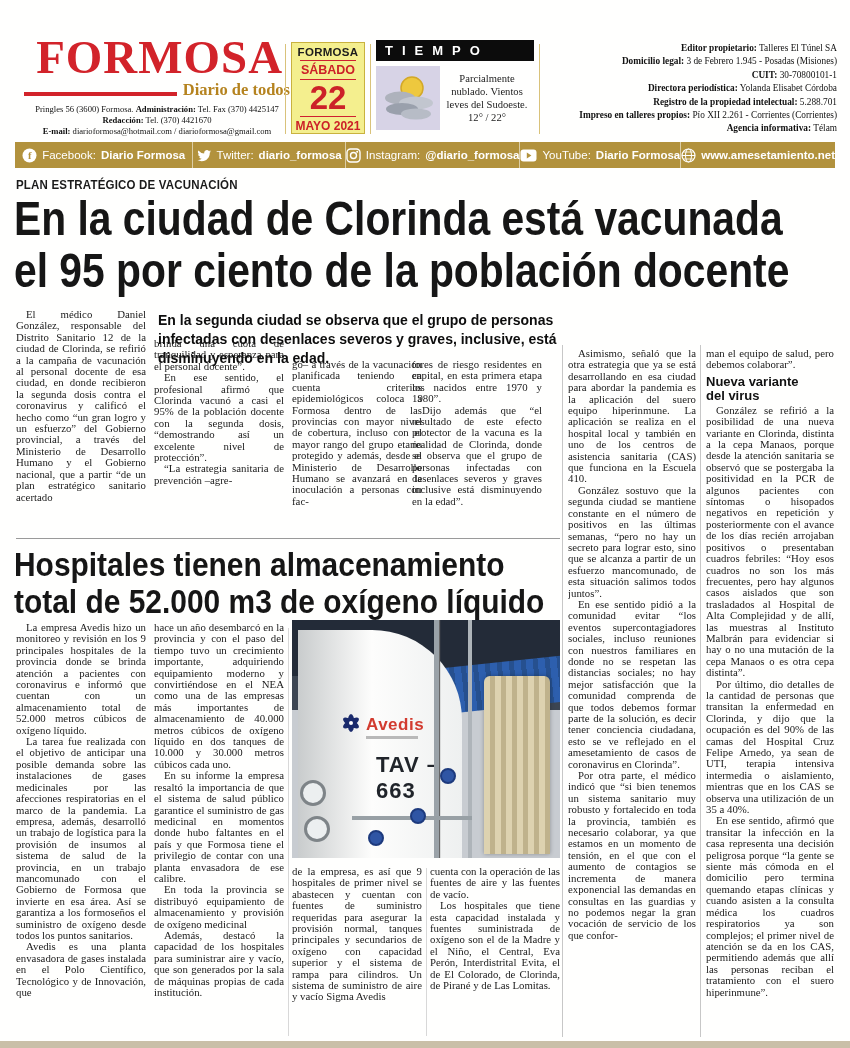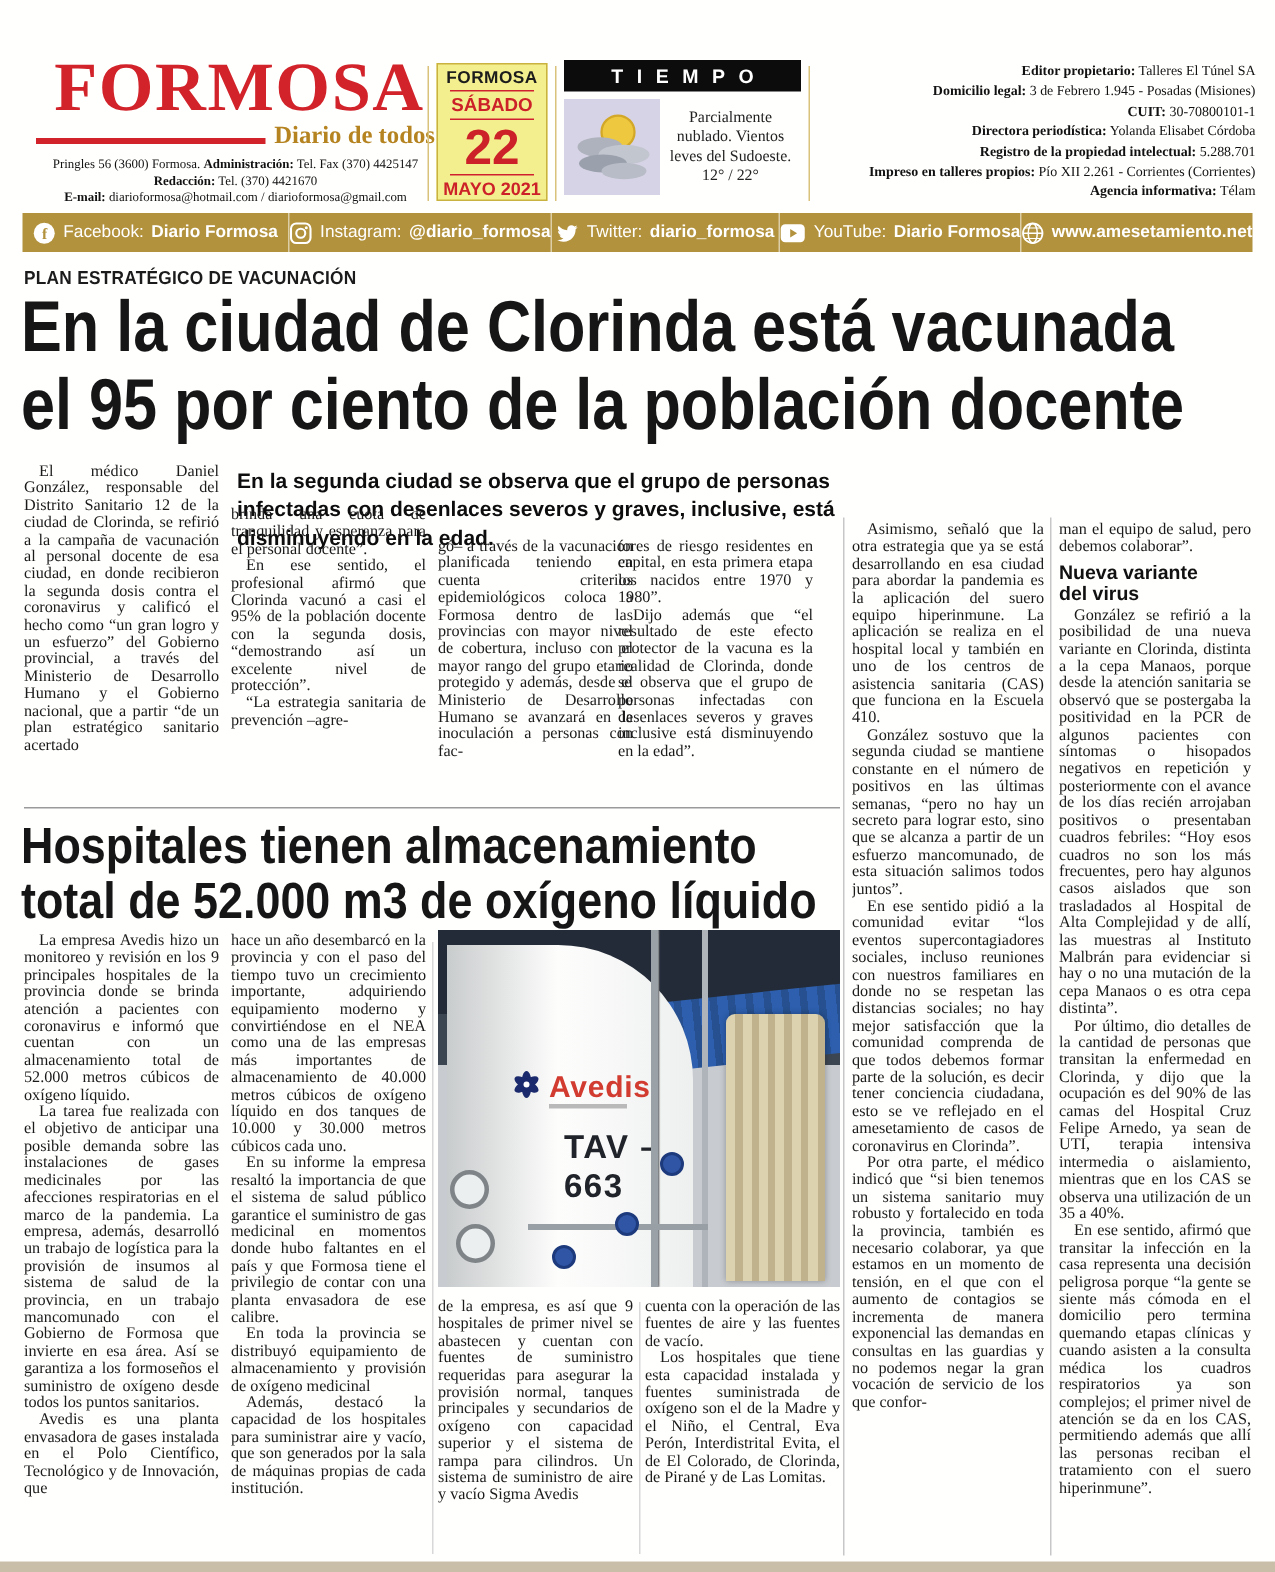--- a/index.html
+++ b/index.html
@@ -19,21 +19,21 @@
   .datebox{position:absolute;left:291px;top:42px;width:74px;height:92px;background:#f4ef8e;
            border:1px solid #c9b23f;text-align:center;padding-top:3px;box-sizing:border-box;}
   .db-city{font-family:"Liberation Sans",sans-serif;font-weight:bold;font-size:11.5px;color:#1c1c1c;letter-spacing:.3px;}
   .db-rule{height:1px;background:#cf2030;margin:2px 8px;}
   .db-day{font-family:"Liberation Sans",sans-serif;font-weight:bold;font-size:12.5px;color:#cc2128;}
   .db-num{font-family:"Liberation Sans",sans-serif;font-weight:bold;font-size:33px;line-height:32px;color:#cc2128;}
   .db-month{font-family:"Liberation Sans",sans-serif;font-weight:bold;font-size:12px;color:#cc2128;}
   
   .weather{position:absolute;left:376px;top:40px;width:158px;}
   .tiempo-bar{background:#0c0c0c;color:#fff;font-family:"Liberation Sans",sans-serif;font-weight:bold;
-              font-size:13px;text-align:center;letter-spacing:9px;padding:3px 0 3px 9px;}
+              font-size:13px;text-align:left;letter-spacing:9px;padding:3px 0 3px 9px;}
   .weather-row{display:flex;margin-top:5px;}
   .weather-icon{width:64px;height:64px;background:#d7d3e6;flex:none;}
   .weather-text{flex:1;text-align:center;font-size:10.6px;line-height:13px;color:#222;padding-top:6px;}
   
   .publisher{position:absolute;left:543px;top:42px;width:294px;text-align:right;
              font-size:9.3px;line-height:13.4px;color:#111;}
   .publisher b{font-weight:bold;}
   
   .socialbar{position:absolute;left:15px;top:142px;width:820px;height:26px;background:#b2923d;
              display:flex;align-items:stretch;font-family:"Liberation Sans",sans-serif;color:#fff;}
@@ -63,21 +63,21 @@
          background:linear-gradient(180deg,#232b38 0 56px,#3c4552 56px 90px,#c8ccd1 90px);}
   .ph-roof{position:absolute;left:140px;top:42px;width:140px;height:46px;
            background:repeating-linear-gradient(90deg,#2d5fae 0 7px,#26508f 7px 12px);
            transform:rotate(-6deg);}
   .ph-vap{position:absolute;left:192px;top:56px;width:66px;height:178px;border-radius:6px 6px 0 0;
           background:repeating-linear-gradient(90deg,#ddd2b0 0 6px,#bfb28c 6px 11px);box-shadow:0 0 4px rgba(0,0,0,.3);}
   .ph-tank{position:absolute;left:6px;top:10px;width:164px;height:228px;
            background:linear-gradient(90deg,#c9cccd 0,#fdfdfc 45%,#eef0f0 100%);
            border-radius:0 90px 0 0;}
   .ph-logo{position:absolute;left:42px;top:82px;display:flex;align-items:center;gap:4px;}
-  .ph-brand{font-family:"Liberation Sans",sans-serif;font-weight:bold;font-size:20px;color:#d23b2f;letter-spacing:.5px;}
+  .ph-brand{font-family:"Liberation Sans",sans-serif;font-weight:bold;font-size:17px;color:#d23b2f;letter-spacing:.5px;}
   .ph-logo-sub{position:absolute;left:68px;top:106px;width:52px;height:3px;background:#b9b9b9;}
   .ph-tanklabel{position:absolute;left:34px;top:122px;font-family:"Liberation Sans",sans-serif;font-weight:bold;
                 font-size:22px;color:#20242a;letter-spacing:1px;margin-left:44px;}
   .ph-pipe-v1{position:absolute;left:142px;top:0;width:5px;height:238px;background:#9aa2a8;box-shadow:1px 0 1px #666;}
   .ph-pipe-v2{position:absolute;left:176px;top:0;width:4px;height:238px;background:#aeb4b9;}
   .ph-pipe-h{position:absolute;left:60px;top:196px;width:120px;height:4px;background:#98a0a5;}
   .ph-gauge{position:absolute;width:20px;height:20px;border-radius:50%;background:#eceff0;border:3px solid #7e8488;}
   .ph-valve{position:absolute;width:12px;height:12px;border-radius:50%;background:#2f55a4;border:2px solid #1d3a7d;}
   .ph-g1{left:8px;top:160px;} .ph-g2{left:12px;top:196px;}
   .ph-v1{left:118px;top:188px;} .ph-v2{left:76px;top:210px;} .ph-v3{left:148px;top:148px;}
@@ -159,39 +159,39 @@
     <div class="soc-cell" style="flex:205">
       <span>
         <svg width="15" height="15" viewBox="0 0 15 15">
             <circle cx="7.5" cy="7.5" r="7" fill="#fff"></circle>
             <text x="7.7" y="11.4" font-family="Liberation Serif,serif" font-weight="bold" font-size="10.5" fill="#b2923d" text-anchor="middle">f</text>
           </svg>
       </span>
       <span>Facebook:</span>
       <b>Diario Formosa</b>
     </div>
+    <div class="soc-cell" style="flex:175">
+      <span>
+        <svg width="15" height="15" viewBox="0 0 16 16">
+            <path fill="#fff" d="M15 3.5c-.5.25-1.1.4-1.7.5.6-.37 1.05-.95 1.3-1.6-.57.33-1.2.58-1.9.72A3 3 0 0 0 7.6 5.2c0 .23.02.45.07.66A8.5 8.5 0 0 1 1.5 2.7a3 3 0 0 0 .93 4A2.9 2.9 0 0 1 1.1 6.4v.04a3 3 0 0 0 2.4 2.95 3 3 0 0 1-1.35.05 3 3 0 0 0 2.8 2.1A6 6 0 0 1 .5 12.8 8.5 8.5 0 0 0 5.1 14c5.5 0 8.5-4.55 8.5-8.5v-.4c.58-.42 1.08-.95 1.4-1.6z"></path>
+          </svg>
+      </span>
+      <span>Twitter:</span>
+      <b>diario_formosa</b>
+    </div>
     <div class="soc-cell" style="flex:195">
       <span>
         <svg width="15" height="15" viewBox="0 0 15 15">
             <rect x="1" y="1" width="13" height="13" rx="3.5" fill="none" stroke="#fff" stroke-width="1.4"></rect>
             <circle cx="7.5" cy="7.5" r="3" fill="none" stroke="#fff" stroke-width="1.4"></circle>
             <circle cx="11.2" cy="3.8" r="1" fill="#fff"></circle>
           </svg>
       </span>
       <span>Instagram:</span>
       <b>@diario_formosa</b>
-    </div>
-    <div class="soc-cell" style="flex:175">
-      <span>
-        <svg width="15" height="15" viewBox="0 0 16 16">
-            <path fill="#fff" d="M15 3.5c-.5.25-1.1.4-1.7.5.6-.37 1.05-.95 1.3-1.6-.57.33-1.2.58-1.9.72A3 3 0 0 0 7.6 5.2c0 .23.02.45.07.66A8.5 8.5 0 0 1 1.5 2.7a3 3 0 0 0 .93 4A2.9 2.9 0 0 1 1.1 6.4v.04a3 3 0 0 0 2.4 2.95 3 3 0 0 1-1.35.05 3 3 0 0 0 2.8 2.1A6 6 0 0 1 .5 12.8 8.5 8.5 0 0 0 5.1 14c5.5 0 8.5-4.55 8.5-8.5v-.4c.58-.42 1.08-.95 1.4-1.6z"></path>
-          </svg>
-      </span>
-      <span>Twitter:</span>
-      <b>diario_formosa</b>
     </div>
     <div class="soc-cell" style="flex:165">
       <span>
         <svg width="17" height="13" viewBox="0 0 17 13">
             <rect x="0.5" y="0.5" width="16" height="12" rx="3" fill="#fff"></rect>
             <path d="M6.8 3.6 L11.4 6.5 L6.8 9.4 Z" fill="#b2923d"></path>
           </svg>
       </span>
       <span>YouTube:</span>
       <b>Diario Formosa</b>

